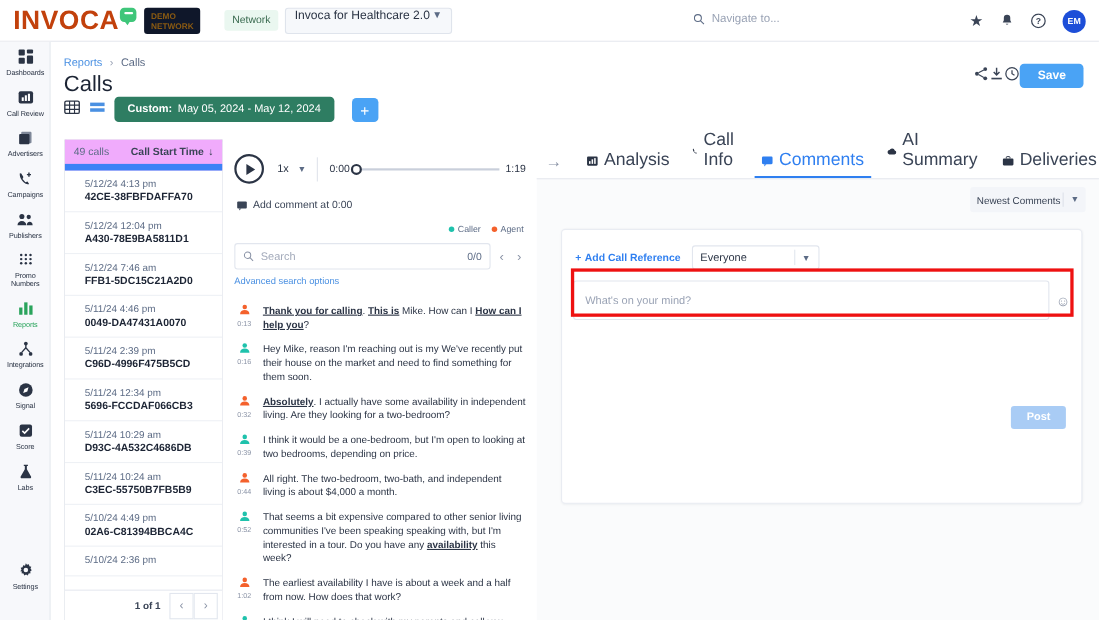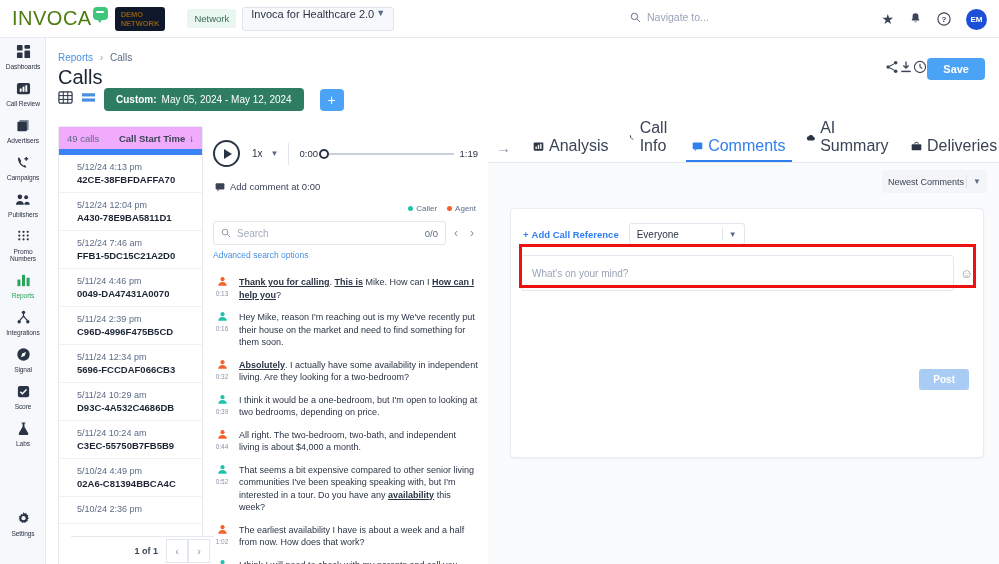--- a/index.html
+++ b/index.html
@@ -12,21 +12,21 @@
   }
 
   
   .topbar {
     position: absolute; top: 0; left: 0; width: 999px; height: 38px;
     background: #ffffff; border-bottom: 1px solid #e6e9ef;
     display: flex; align-items: center;
   }
   .logo-wrap { display: flex; align-items: center; margin-left: 12px; }
   .logo-text {
-    font-size: 20px; font-weight: 400; letter-spacing: .5px; color: #4d7c0f;
+    font-size: 24px; font-weight: 700; letter-spacing: .5px; color: #c2410c;
     font-family: "Liberation Sans", sans-serif;
   }
   .logo-bubble {
     width: 15px; height: 13px; background: #3fc67a; border-radius: 4px;
     margin-left: 1px; position: relative; top: -5px;
   }
   .logo-bubble:after {
     content: ""; position: absolute; left: 3px; bottom: -3px;
     border-left: 4px solid transparent; border-right: 3px solid transparent;
     border-top: 5px solid #3fc67a;
@@ -127,21 +127,21 @@
   }
   .calllist-head .count { color: #5c6b85; }
   .calllist-head .sort { margin-left: auto; font-weight: 700; display: flex; gap: 4px; align-items: center; }
   .call-item {
     padding: 7px 9px 7px 18px; border-bottom: 1px solid #eef1f5; cursor: pointer;
   }
   .call-item .t { font-size: 9px; color: #5c6b85; }
   .call-item .id { font-size: 9.5px; font-weight: 700; color: #1c2434; margin-top: 2px; }
   .calllist-body { height: 382px; overflow: hidden; }
   .calllist-foot {
-    position: absolute; bottom: 0; left: 12px; width: 143px; height: 28px;
+    position: absolute; bottom: 0; left: 0; width: 143px; height: 28px;
     background: #fff; border-top: 1px solid #e6e9ef;
     display: flex; align-items: center; justify-content: flex-end; padding-right: 4px; gap: 0;
   }
   .calllist-foot .pg { font-size: 9px; font-weight: 700; color: #3a4456; margin-right: 8px; }
   .pgbtn {
     width: 22px; height: 24px; border: 1px solid #e2e6ee; background: #fff;
     display: flex; align-items: center; justify-content: center;
     font-size: 11px; color: #8a93a6; cursor: pointer;
   }
 

